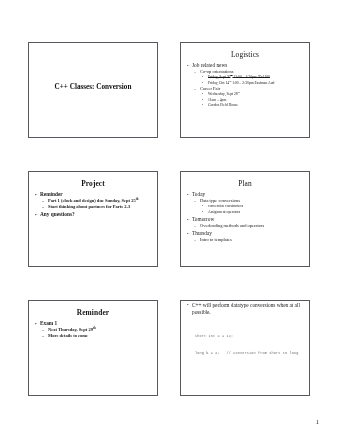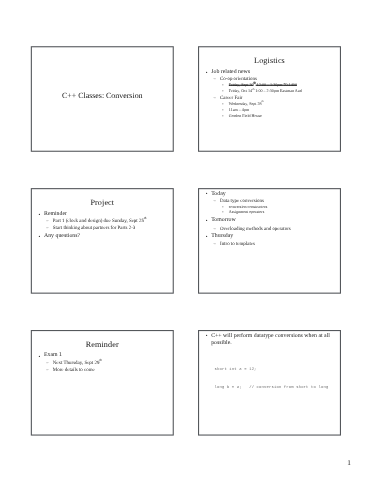--- a/index.html
+++ b/index.html
@@ -30,21 +30,21 @@
   }
   .slide {
     position: absolute;
     width: 130px;
     height: 96px;
     border: 1px solid #55585c;
     background: #ffffff;
     box-sizing: border-box;
     overflow: hidden;
   }
-  .col-l { left: 0; }
+  .col-l { left: 0; font-weight: bold; }
   .col-r { left: 152px; }
   .row-1 { top: 0; }
   .row-2 { top: 129px; }
   .row-3 { top: 258px; }
 
   .slide-title {
     text-align: center;
     font-size: 7.4px;
     line-height: 9px;
     margin: 7px 6px 3px 6px;
@@ -175,20 +175,21 @@
       <div class="slide-title">Project</div>
       <div class="body">
         <span class="lvl1"><span>Reminder</span></span>
         <span class="lvl2"><span>Part 1 (clock and design) due Sunday, Sept 25</span><sup>th</sup></span>
         <span class="lvl2"><span>Start thinking about partners for Parts 2-3</span></span>
         <span class="lvl1"><span>Any  questions?</span></span>
       </div>
     </div>
 
     <div class="slide col-r row-2">
+      <div class="slide-title">Plan</div>
       <div class="body">
         <span class="lvl1"><span>Today</span></span>
         <span class="lvl2"><span>Data type conversions</span></span>
         <span class="lvl3"><span>conversion constructors</span></span>
         <span class="lvl3"><span>Assignment operators</span></span>
         <span class="lvl1"><span>Tomorrow</span></span>
         <span class="lvl2"><span>Overloading methods and operators</span></span>
         <span class="lvl1"><span>Thursday</span></span>
         <span class="lvl2"><span>Intro to templates</span></span>
       </div>

